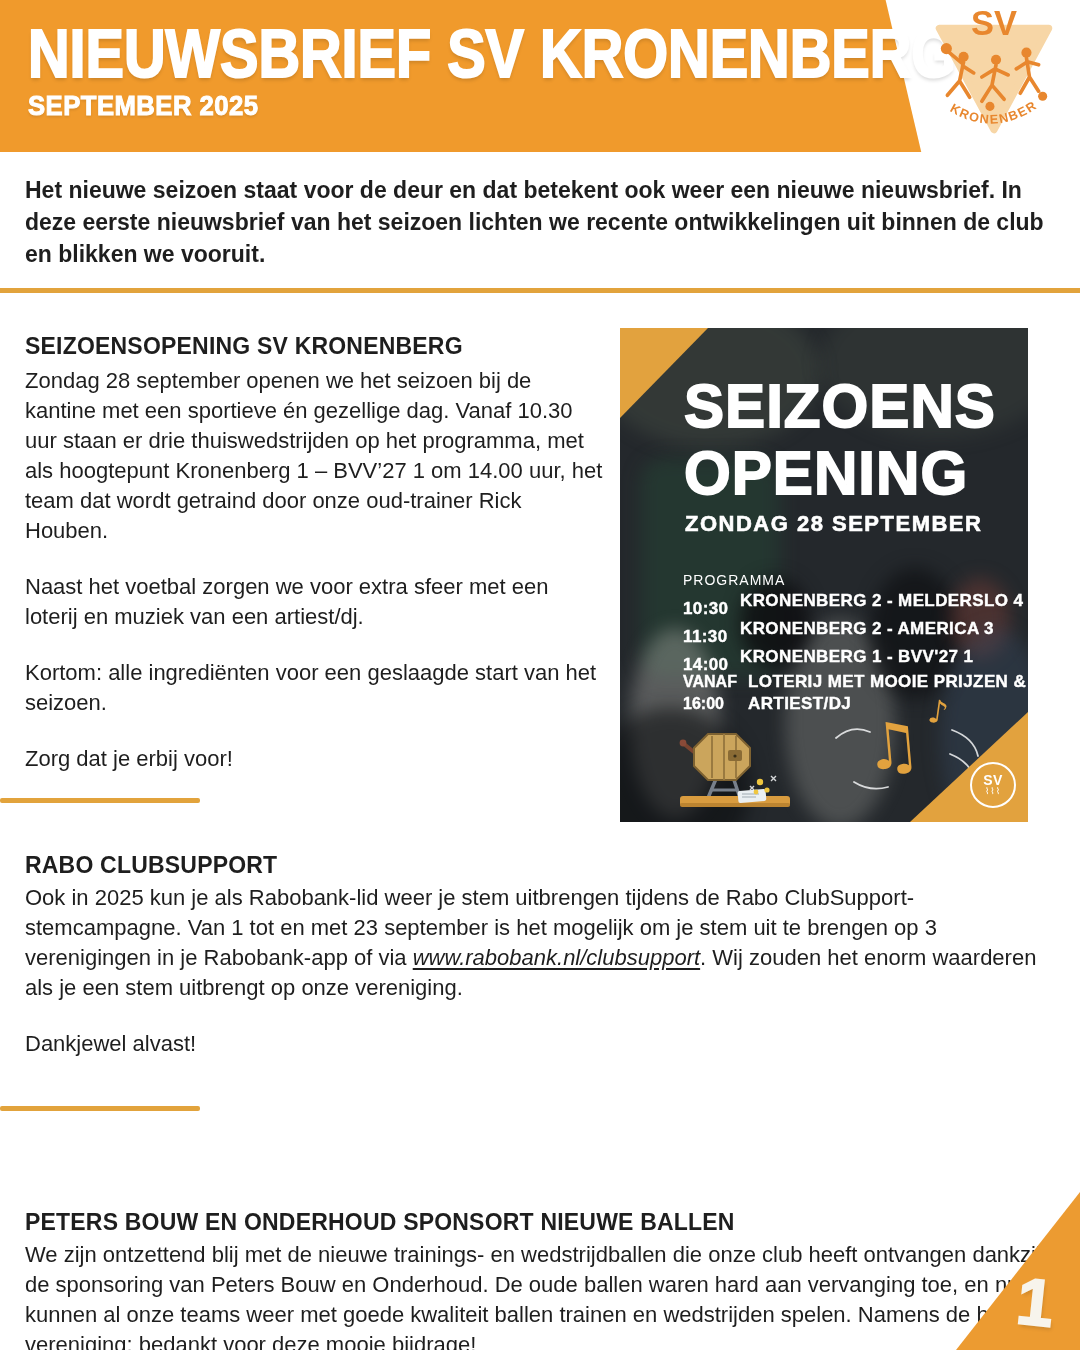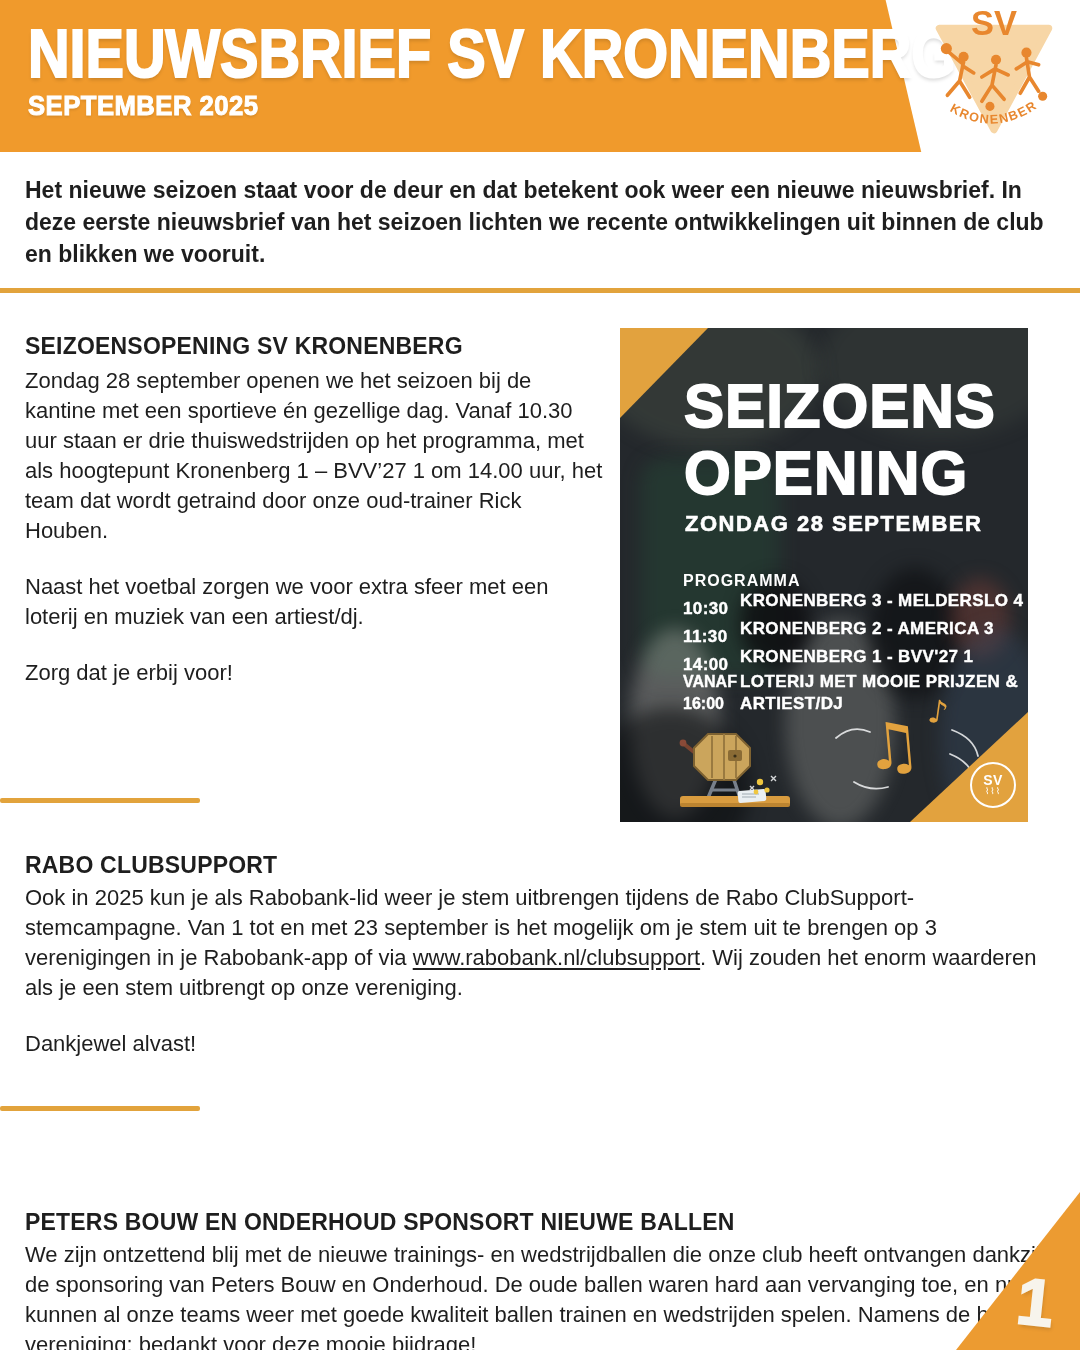--- a/index.html
+++ b/index.html
@@ -51,21 +51,21 @@
   }
   .section{position:absolute;left:25px;}
   .section h2{font-size:23px;font-weight:700;line-height:28px;margin-bottom:6px;letter-spacing:.2px;}
   .section p{font-size:22px;line-height:30px;margin-bottom:26px;}
   .section p:last-child{margin-bottom:0;}
   .sec-opening{top:332px;width:578px;}
   .sec-rabo{top:851px;width:1024px;}
   .sec-rabo h2{margin-bottom:4px;}
   .sec-peters{top:1208px;width:1030px;}
   .sec-peters h2{margin-bottom:4px;}
-  .link{color:var(--text-dark,#1E1E1E);text-decoration:underline;text-underline-offset:3px;cursor:pointer;}
+  .link{color:var(--text-dark,#1E1E1E);text-decoration:underline;text-underline-offset:3px;cursor:pointer;font-style:italic;}
   
   .poster{
     position:absolute;left:620px;top:328px;width:408px;height:494px;
     background:var(--poster-bg,#24282C);overflow:hidden;color:#fff;
   }
   .ph{position:absolute;filter:blur(9px);border-radius:50%;}
   .poster-tri-tl{
     position:absolute;left:0;top:0;width:88px;height:90px;
     background:var(--poster-accent,#E2A23E);
     clip-path:polygon(0 0,100% 0,0 100%);
@@ -81,28 +81,28 @@
     -webkit-text-stroke:1.8px #fff;letter-spacing:1px;
     transform:scaleX(.97);transform-origin:left top;white-space:nowrap;
   }
   .poster-date{
     position:absolute;left:65px;top:183px;
     font-size:22px;font-weight:700;letter-spacing:1.5px;
     -webkit-text-stroke:.6px #fff;white-space:nowrap;text-align:center;
   }
   .poster-proglabel{
     position:absolute;left:63px;top:244px;
-    font-size:16px;font-weight:700;letter-spacing:1px;
+    font-size:14px;font-weight:400;letter-spacing:1px;
   }
   .program{position:absolute;left:63px;top:263px;}
   .prow{display:flex;font-weight:700;font-size:17px;line-height:20px;letter-spacing:.4px;-webkit-text-stroke:.4px #fff;}
   .prow .ptime{width:57px;flex:0 0 57px;margin-top:8px;}
   .extra{position:absolute;left:63px;top:343px;display:flex;}
   .extra .plabel{width:57px;flex:0 0 57px;font-weight:700;font-size:16px;line-height:22px;-webkit-text-stroke:.4px #fff;}
-  .extra .pevent{width:288px;font-weight:700;font-size:17px;line-height:22px;letter-spacing:.4px;-webkit-text-stroke:.4px #fff;}
+  .extra .pevent{width:288px;font-weight:700;font-size:17px;line-height:22px;letter-spacing:.4px;margin-left:8px;-webkit-text-stroke:.4px #fff;}
   .drum{position:absolute;left:52px;top:402px;width:128px;height:86px;}
   .notes{position:absolute;left:212px;top:368px;width:160px;height:110px;font-family:"DejaVu Sans",sans-serif;}
   .note-big{position:absolute;left:32px;top:18px;font-size:64px;color:var(--poster-accent,#E8A22B);transform:rotate(-5deg);line-height:1;}
   .note-small{position:absolute;left:96px;top:0;font-size:32px;color:var(--poster-accent,#E8A22B);transform:rotate(8deg);line-height:1;}
   .badge{
     position:absolute;right:12px;bottom:14px;width:46px;height:46px;border-radius:50%;
     border:2.5px solid #fff;display:flex;flex-direction:column;align-items:center;justify-content:center;
   }
   .badge .bsv{font-size:14px;font-weight:700;line-height:13px;letter-spacing:.5px;}
   .badge .bfig{font-size:9px;line-height:9px;letter-spacing:1px;}
@@ -146,20 +146,21 @@
   </text>
 </svg>
 
 <p class="intro">Het nieuwe seizoen staat voor de deur en dat betekent ook weer een nieuwe nieuwsbrief. In deze eerste nieuwsbrief van het seizoen lichten we recente ontwikkelingen uit binnen de club en blikken we vooruit.</p>
 <div class="divider full"></div>
 
 <div class="section sec-opening">
   <h2>SEIZOENSOPENING SV KRONENBERG</h2>
   <p>Zondag 28 september openen we het seizoen bij de kantine met een sportieve én gezellige dag. Vanaf 10.30 uur staan er drie thuiswedstrijden op het programma, met als hoogtepunt Kronenberg 1 – BVV’27 1 om 14.00 uur, het team dat wordt getraind door onze oud-trainer Rick Houben.</p>
   <p>Naast het voetbal zorgen we voor extra sfeer met een loterij en muziek van een artiest/dj.</p>
+  <p>Kortom: alle ingrediënten voor een geslaagde start van het seizoen.</p>
   <p>Zorg dat je erbij voor!</p>
 </div>
 
 <div class="poster">
 
   <div class="ph" style="left:-20px;top:-30px;width:220px;height:150px;background:rgba(88,99,84,.28);"></div>
   <div class="ph" style="left:200px;top:-40px;width:240px;height:150px;background:rgba(80,92,78,.22);"></div>
   <div class="ph" style="left:20px;top:130px;width:140px;height:220px;background:rgba(36,84,56,.35);border-radius:24px;"></div>
   <div class="ph" style="left:10px;top:300px;width:90px;height:190px;background:rgba(205,203,196,.32);"></div>
   <div class="ph" style="left:165px;top:290px;width:110px;height:210px;background:rgba(195,193,186,.26);"></div>
@@ -174,21 +175,21 @@
   <div class="poster-title">
     <div>SEIZOENS</div>
     <div>OPENING</div>
   </div>
   <div class="poster-date">ZONDAG 28 SEPTEMBER</div>
   <div class="poster-proglabel">PROGRAMMA</div>
 
   <div class="program">
     <div class="prow">
       <span class="ptime">10:30</span>
-      <span class="pevent">KRONENBERG 3 - MELDERSLO 4</span>
+      <span class="pevent">KRONENBERG 2 - MELDERSLO 4</span>
     </div>
     <div class="prow">
       <span class="ptime">11:30</span>
       <span class="pevent">KRONENBERG 2 - AMERICA 3</span>
     </div>
     <div class="prow">
       <span class="ptime">14:00</span>
       <span class="pevent">KRONENBERG 1 - BVV'27 1</span>
     </div>
   </div>

